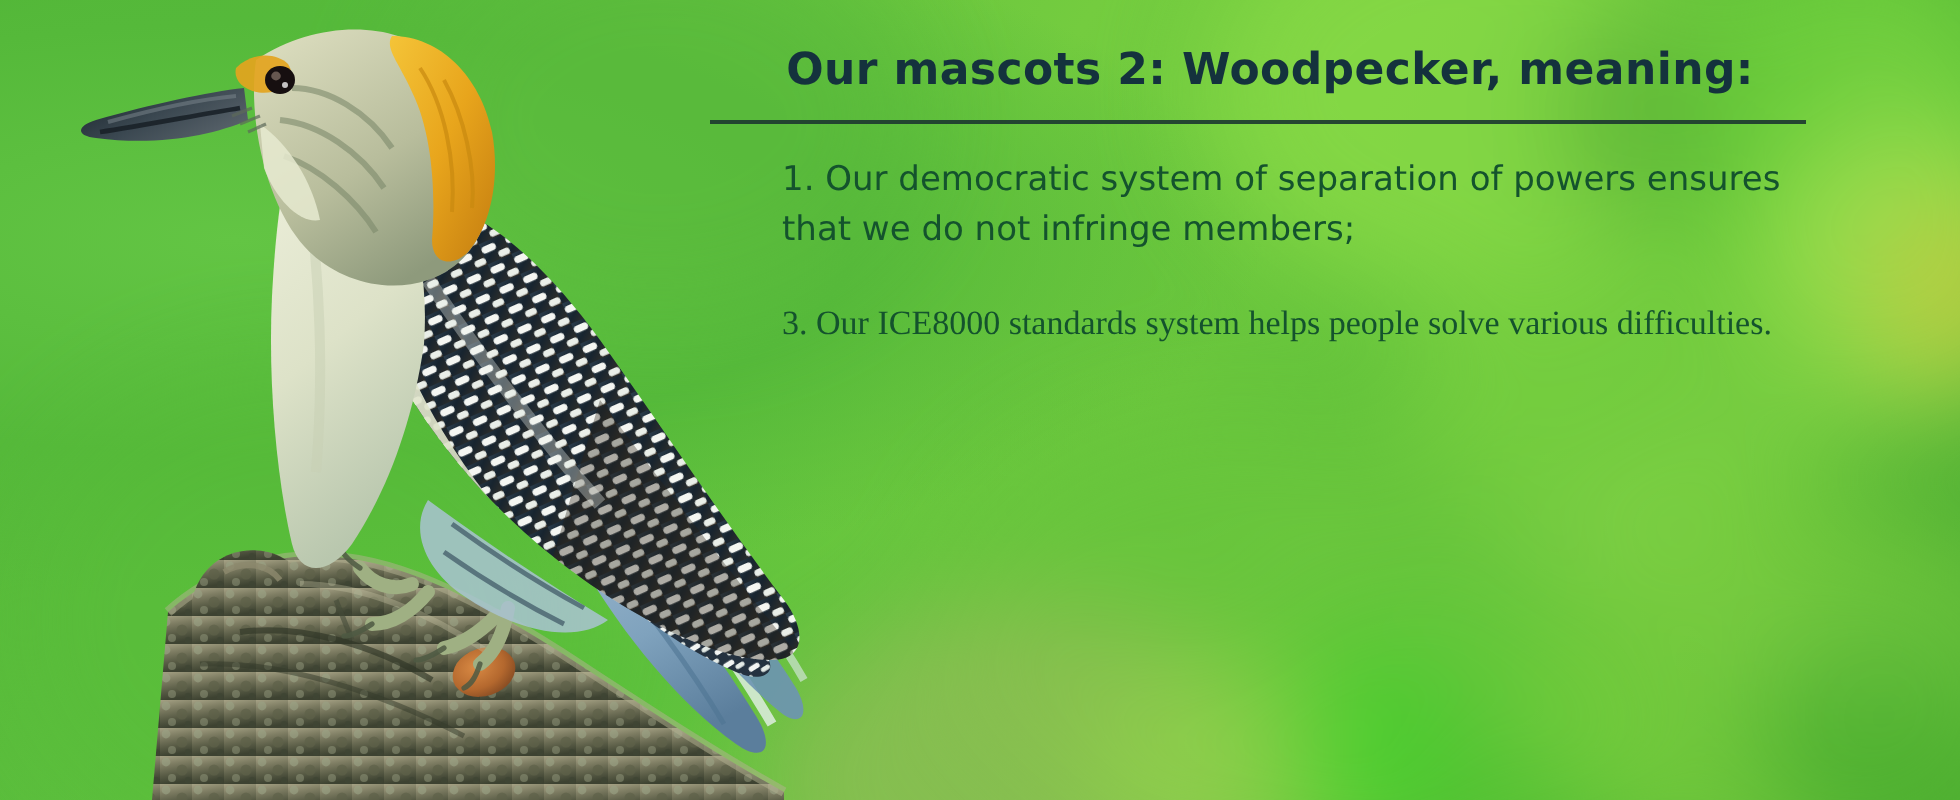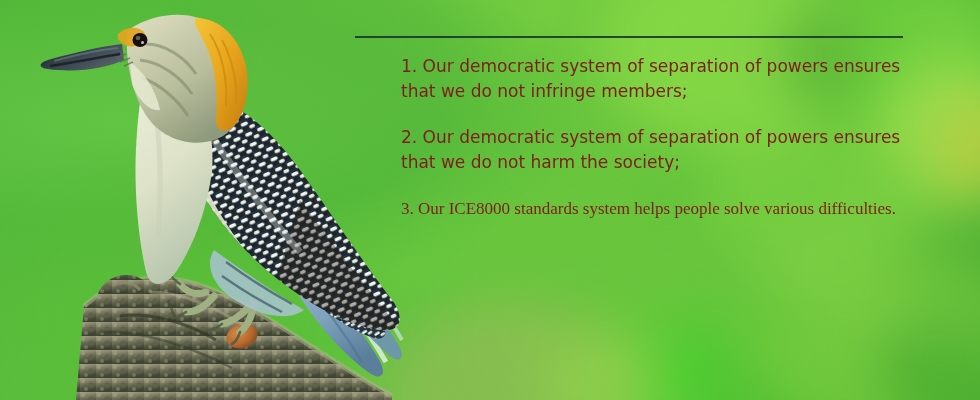--- a/index.html
+++ b/index.html
@@ -82,24 +82,24 @@
   }
   .divider {
     margin-top: 12px;
     width: 548px;
     height: 2px;
     background: #1d3b30;
     opacity: .92;
   }
   .items { margin-top: 16px; }
   .item {
-    color: #7f1d1d;
+    color: #14532d;
     font-size: 17px;
     line-height: 25px;
-    margin: 0 0 21px 46px;
+    margin: 0 0 21px 36px;
     max-width: 510px;
   }
   .item:last-child { margin-bottom: 0; font-family: Liberation Serif, serif; }
 
   
   #bird-art { position: absolute; left: 0; top: 0; }
 </style>
 </head>
 <body>
 
@@ -325,21 +325,21 @@
 
       <g stroke="#5d6a5a" stroke-width="1.6" fill="none" opacity=".7">
         <path d="M126 54 L116 58"></path>
           <path d="M130 58 L120 62"></path>
         <path d="M133 62 L124 66"></path>
       </g>
     </g>
   </svg>
 
   <div class="text-panel">
+    <div class="headline">Our mascots 2: Woodpecker, meaning:</div>
     <div class="divider"></div>
     <div class="items">
       <p class="item">1. Our democratic system of separation of powers ensures that we do not infringe members;</p>
-      <p class="item">2. Our democratic system of separation of powers ensures that we do not harm the society;</p>
       <p class="item">3. Our ICE8000 standards system helps people solve various difficulties.</p>
     </div>
   </div>
 
 </div>
 
 </body></html>

